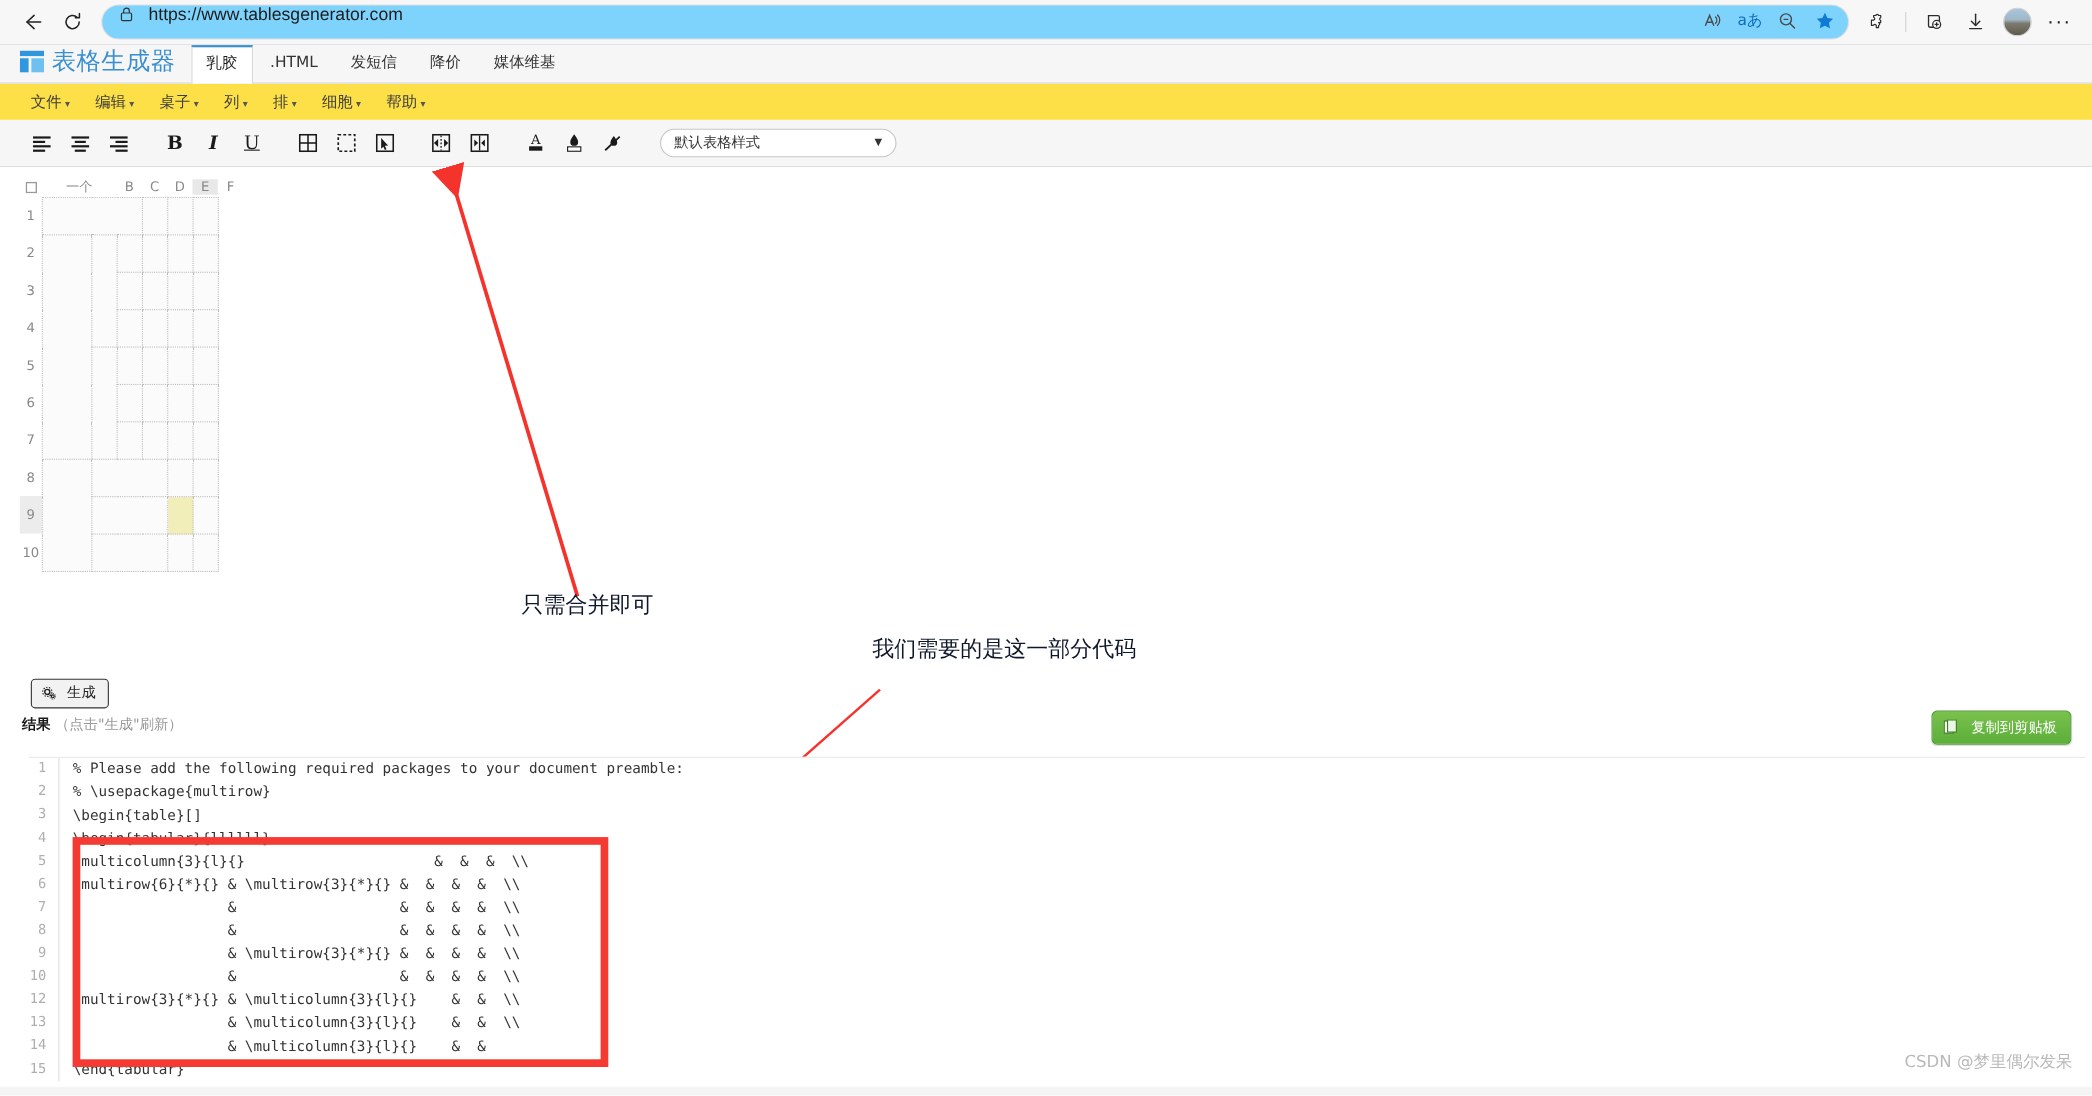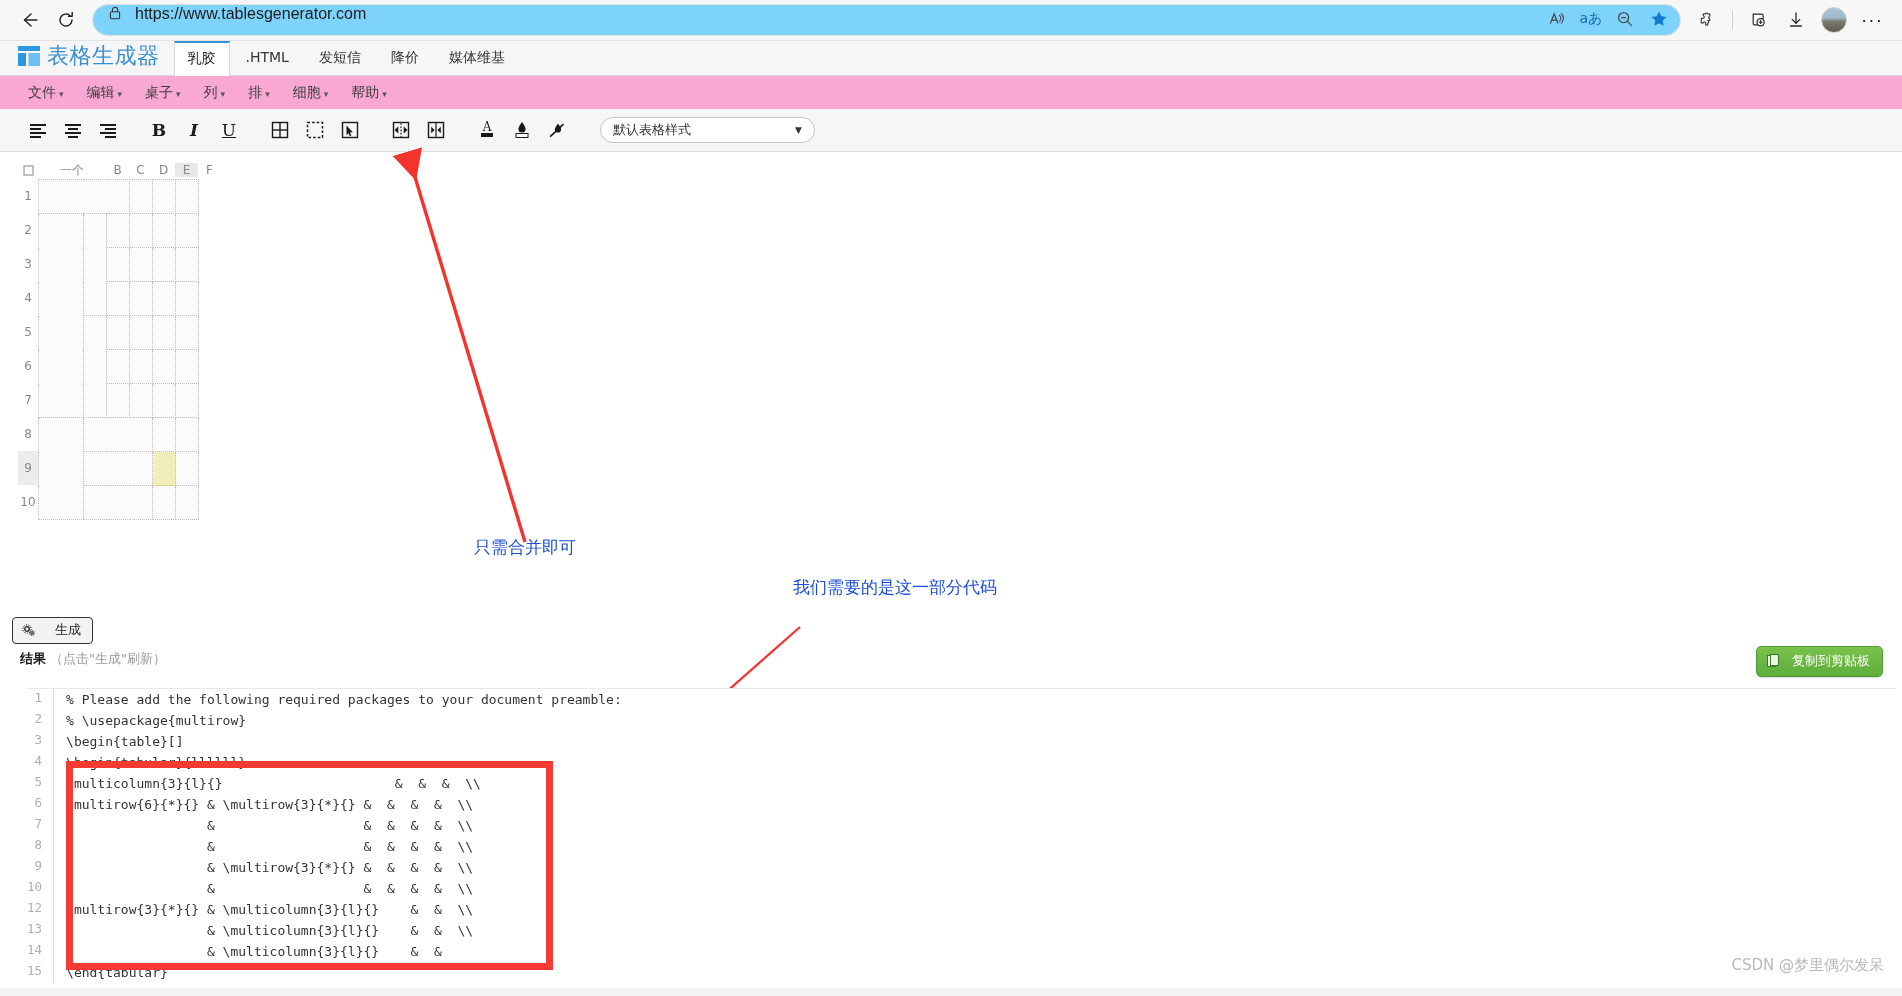--- a/index.html
+++ b/index.html
@@ -95,21 +95,21 @@
     border-left: 1px solid #d8d8d8;
     border-right: 1px solid #d8d8d8;
     position: relative;
     top: 1px;
     color: #1a1a1a;
   }
 
   
   #menu-bar {
     height: 33px;
-    background: #f9a8d4;
+    background: #fde047;
     display: flex;
     align-items: center;
     padding-left: 28px;
   }
   .menu-item {
     font-size: 14px;
     color: #3d3d3d;
     margin-right: 23px;
     cursor: pointer;
     font-family: "DejaVu Sans", sans-serif;
@@ -173,35 +173,35 @@
     border: 1px dotted #bdbdbd;
     height: 34px;
     padding: 0;
     background: #fbfbfb;
   }
   #cells td.hl { background: #f2eeb9; }
 
   
   .annot-text {
     position: absolute;
-    color: #1d4ed8;
-    font-size: 17px;
+    color: #0f172a;
+    font-size: 20px;
     font-family: Liberation Sans, sans-serif;
     white-space: nowrap;
   }
   svg.annot-svg { position: absolute; left: 0; top: 0; overflow: visible; pointer-events: none; }
 
   
   #gen-btn {
-    position: absolute; left: 12px; top: 617px;
+    position: absolute; left: 28px; top: 617px;
     border: 1px solid #333; border-radius: 4px;
     background: #f2f2f2;
     padding: 3px 11px 4px 9px;
     font-size: 13px; color: #222;
-    display: inline-flex; align-items: center; gap: 20px;
+    display: inline-flex; align-items: center; gap: 10px;
     font-family: "DejaVu Sans", sans-serif;
     cursor: pointer;
   }
   #result-label { position: absolute; left: 20px; top: 650px; font-size: 13px; font-family: "DejaVu Sans", sans-serif; }
   #result-label b { color: #1a1a1a; font-weight: bold; }
   #result-label span { color: #999; margin-left: 4px; }
   #copy-btn {
     position: absolute; right: 19px; top: 646px;
     background: linear-gradient(180deg,#79c14c 0%,#5cae3b 100%);
     border: 1px solid #4d9c31;

